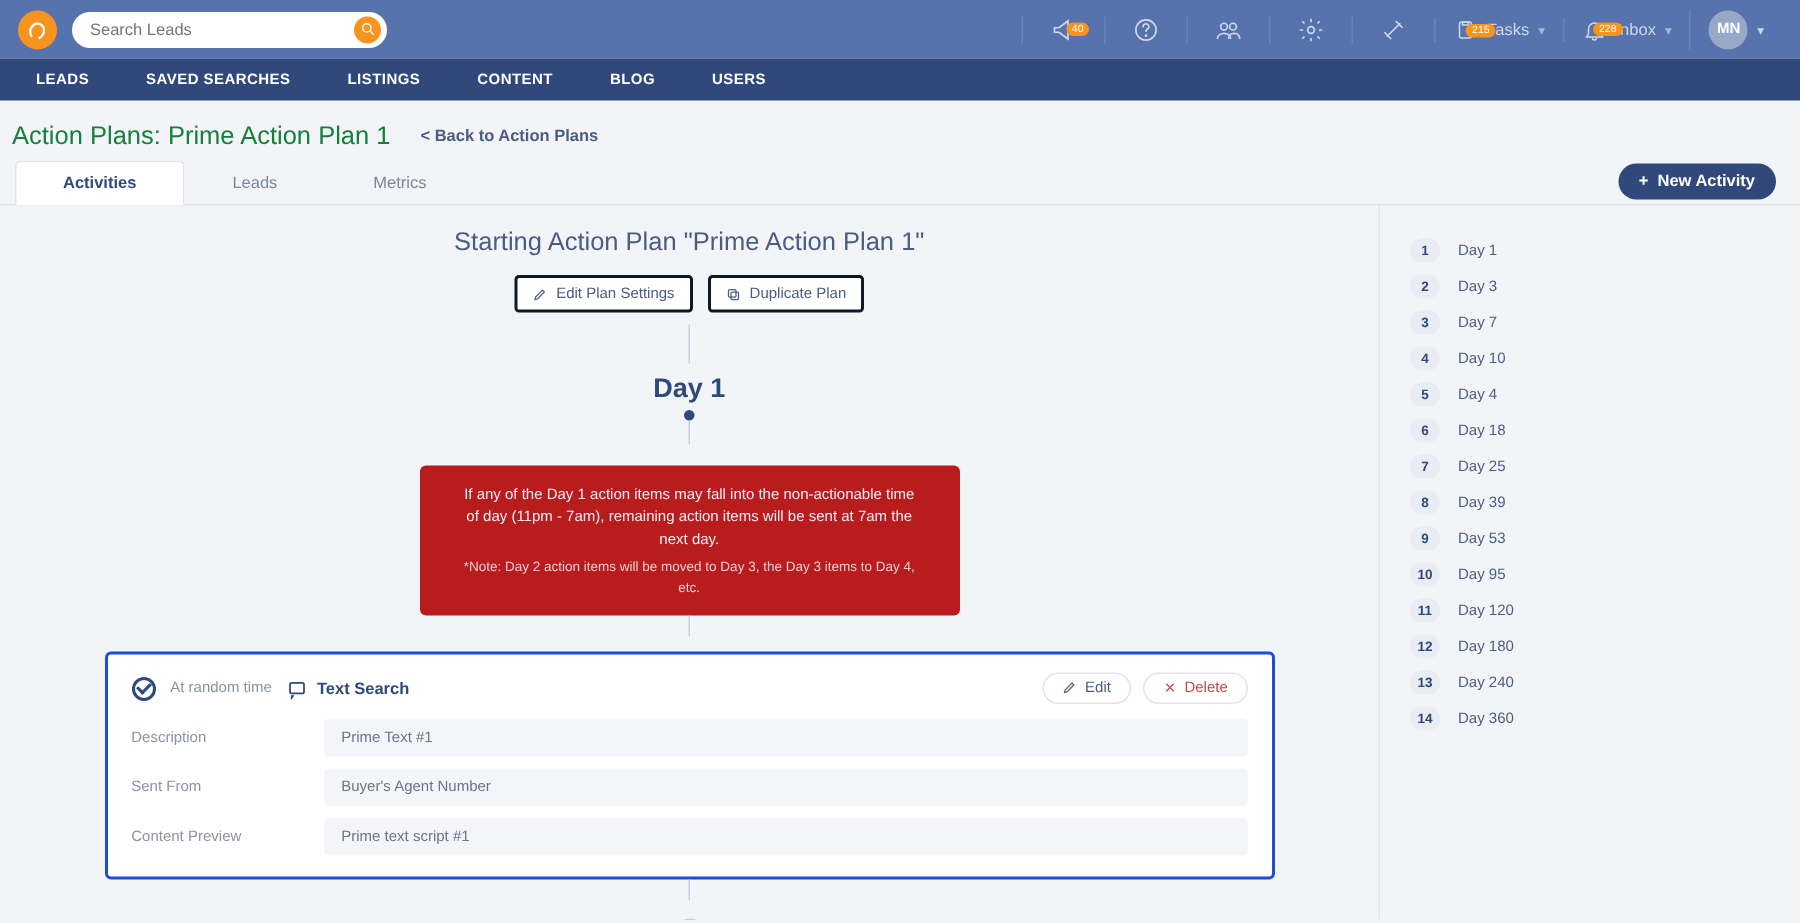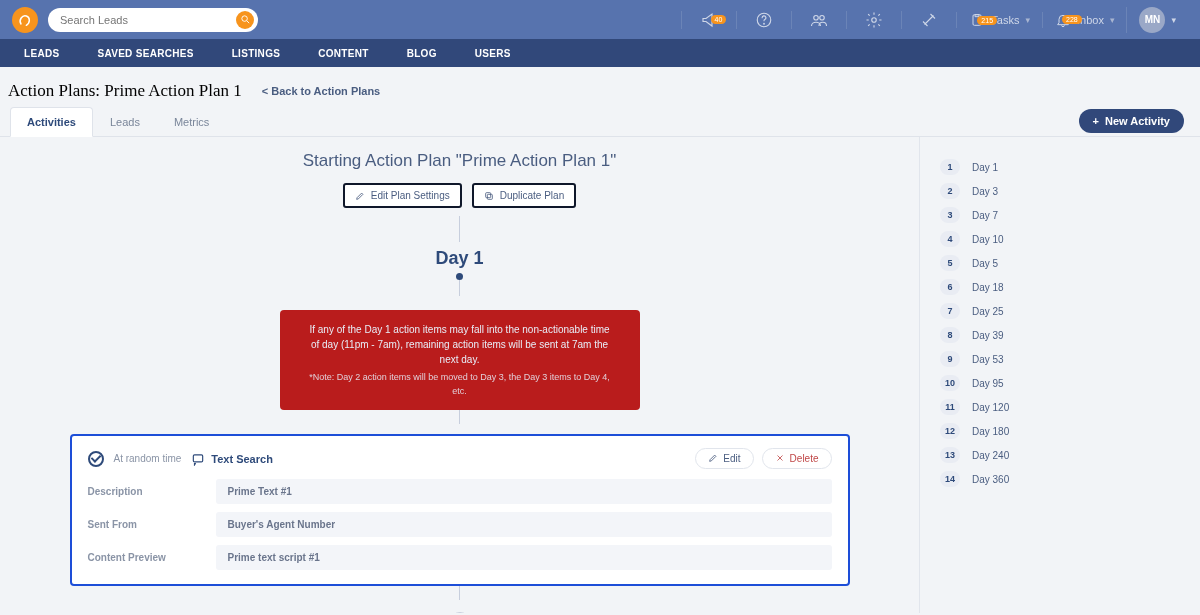--- a/index.html
+++ b/index.html
@@ -17,25 +17,25 @@
   .badge-sm { position: absolute; top: 4px; right: 10px; background: #f7941d; color: #fff; font-size: 7px; border-radius: 7px; padding: 1px 4px; line-height: 1; }
   .top-text-cell { display:flex;align-items:center;padding:0 12px;border-left:1px solid rgba(255,255,255,0.12); color:#cfd7e8; font-size:11px; gap:6px; position:relative;}
   .top-text-cell .chev{font-size:9px;color:#a8b5d1;}
   .avatar-cell{display:flex;align-items:center;padding:0 12px;border-left:1px solid rgba(255,255,255,0.12);gap:6px;}
   .avatar{width:26px;height:26px;border-radius:50%;background:#9aa8c7;color:#fff;font-size:10px;font-weight:600;display:flex;align-items:center;justify-content:center;}
   
   .navbar{background:#31487a;height:28px;display:flex;align-items:center;padding:0 24px;gap:38px;}
   .nav-item{color:#fff;font-size:10px;font-weight:700;letter-spacing:0.3px;}
   
   .page-head{padding:14px 20px 6px 8px;display:flex;align-items:center;gap:20px;}
-  .page-title{font-size:17px;font-weight:500;color:#000000;font-family:Liberation Serif, serif;}
+  .page-title{font-size:17px;font-weight:500;color:#15803d;}
   .back-link{font-size:11px;color:#4a5d80;font-weight:600;}
   
   .tabs-row{display:flex;align-items:center;border-bottom:1px solid #dfe3ea;padding:0 0 0 10px;position:relative;}
-  .tab{padding:8px 16px;font-size:11px;color:#7a869a;border:1px solid transparent;border-bottom:none;background:transparent;}
+  .tab{padding:8px 31px;font-size:11px;color:#7a869a;border:1px solid transparent;border-bottom:none;background:transparent;}
   .tab.active{color:#2e4a7a;font-weight:700;background:#fff;border:1px solid #dfe3ea;border-bottom:1px solid #fff;border-radius:4px 4px 0 0;margin-bottom:-1px;}
   .new-activity{position:absolute;right:16px;top:2px;background:#31487a;color:#fff;border:none;border-radius:14px;padding:6px 14px;font-size:11px;display:flex;align-items:center;gap:6px;font-weight:600;}
   
   .content{display:flex;height:calc(615px - 39px - 28px - 42px - 30px);}
   .left-col{flex:1;overflow:auto;padding:14px 32px 20px 32px;border-right:1px solid #e1e5ec;}
   .right-col{width:280px;padding:18px 20px 10px 20px;overflow:auto;}
   
   .start-title{text-align:center;font-size:17px;color:#4a5d80;font-weight:500;margin-bottom:12px;}
   .plan-actions{display:flex;justify-content:center;gap:10px;margin-bottom:8px;}
   .mini-btn{background:#fff;border:2px solid #0f172a;border-radius:3px;padding:5px 10px;font-size:10px;color:#4a5d80;display:flex;align-items:center;gap:6px;cursor:pointer;}
@@ -47,21 +47,21 @@
   .card{background:#fff;border:2px solid #1d4ed8;border-radius:4px;margin:10px auto 0;max-width:780px;padding:12px 16px 14px;}
   .card-head{display:flex;align-items:center;gap:10px;margin-bottom:10px;}
   .check-circ{width:16px;height:16px;border:2px solid #2e4a7a;border-radius:50%;display:flex;align-items:center;justify-content:center;}
   .check-circ::after{content:"";width:4px;height:7px;border:solid #2e4a7a;border-width:0 2px 2px 0;transform:rotate(45deg);margin-top:-2px;}
   .card-meta{font-size:10px;color:#8a94a6;}
   .card-type{font-size:11px;color:#2e4a7a;font-weight:700;display:flex;align-items:center;gap:6px;}
   .card-actions{margin-left:auto;display:flex;gap:8px;}
   .pill-btn{background:#fff;border:1px solid #e1e5ec;border-radius:14px;padding:4px 12px;font-size:10px;display:flex;align-items:flex-start;gap:5px;cursor:pointer;}
   .pill-btn.edit{color:#4a5d80;}
   .pill-btn.del{color:#c04848;}
-  .field-row{display:flex;align-items:center;margin-top:8px;gap:18px;font-weight:bold;}
+  .field-row{display:flex;align-items:center;margin-top:8px;gap:18px;}
   .field-label{width:110px;font-size:10px;color:#8a94a6;}
   .field-val{flex:1;background:#f3f5f9;border-radius:3px;padding:7px 12px;font-size:10px;color:#6a758c;}
   .plus-btn{width:22px;height:22px;border:1px solid #c7cedd;border-radius:50%;margin:12px auto 0;display:flex;align-items:center;justify-content:center;font-size:13px;color:#4a5d80;background:#fff;cursor:pointer;}
   
   .rc-title{font-size:13px;font-weight:700;color:#2e4a7a;margin-bottom:12px;}
   .day-item{display:flex;align-items:center;gap:12px;padding:4px 0;}
   .day-num{width:20px;height:16px;border-radius:9px;background:#e9ecf3;color:#2e4a7a;font-size:9px;font-weight:700;display:flex;align-items:center;justify-content:center;}
   .day-lbl{font-size:10px;color:#4a5d80;}
   ::-webkit-scrollbar{width:0;height:0;}
 </style>
@@ -248,21 +248,21 @@
         <div class="day-item">
           <div class="day-num">3</div>
           <div class="day-lbl">Day 7</div>
         </div>
         <div class="day-item">
           <div class="day-num">4</div>
           <div class="day-lbl">Day 10</div>
         </div>
         <div class="day-item">
           <div class="day-num">5</div>
-          <div class="day-lbl">Day 5</div>
+          <div class="day-lbl">Day 4</div>
         </div>
         <div class="day-item">
           <div class="day-num">6</div>
           <div class="day-lbl">Day 18</div>
         </div>
         <div class="day-item">
           <div class="day-num">7</div>
           <div class="day-lbl">Day 25</div>
         </div>
         <div class="day-item">

